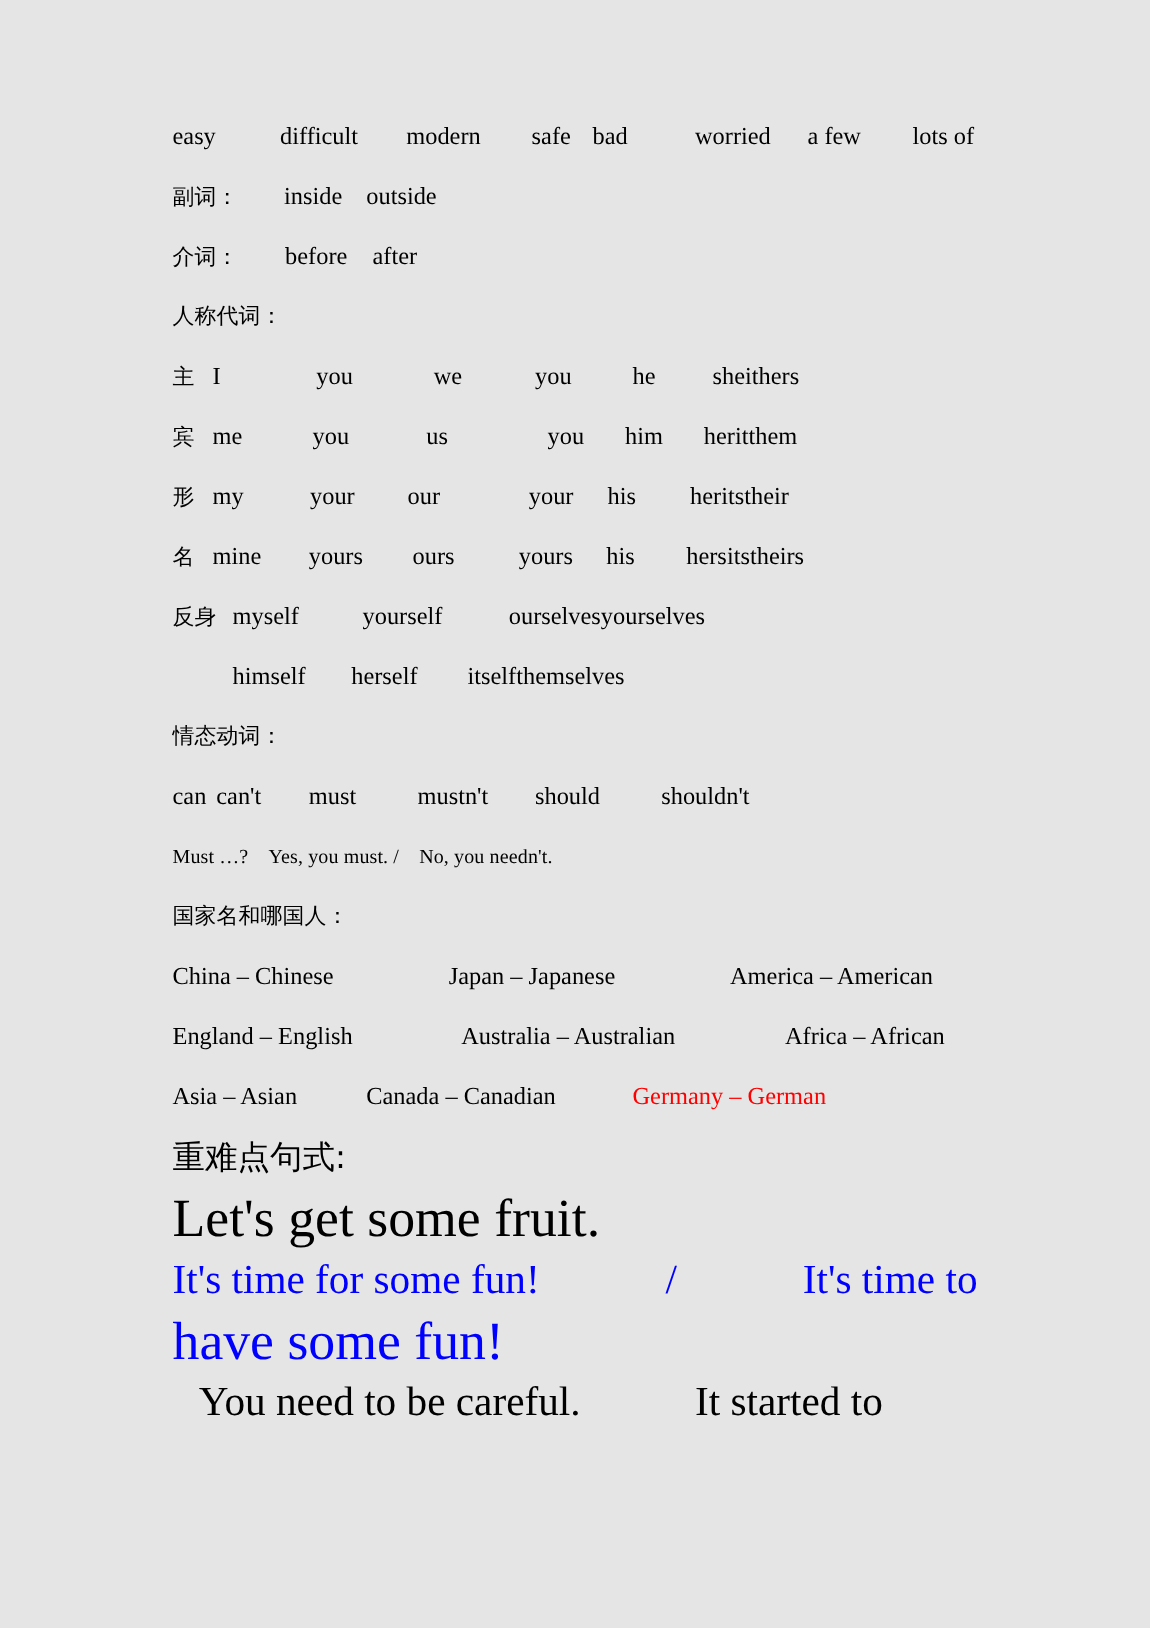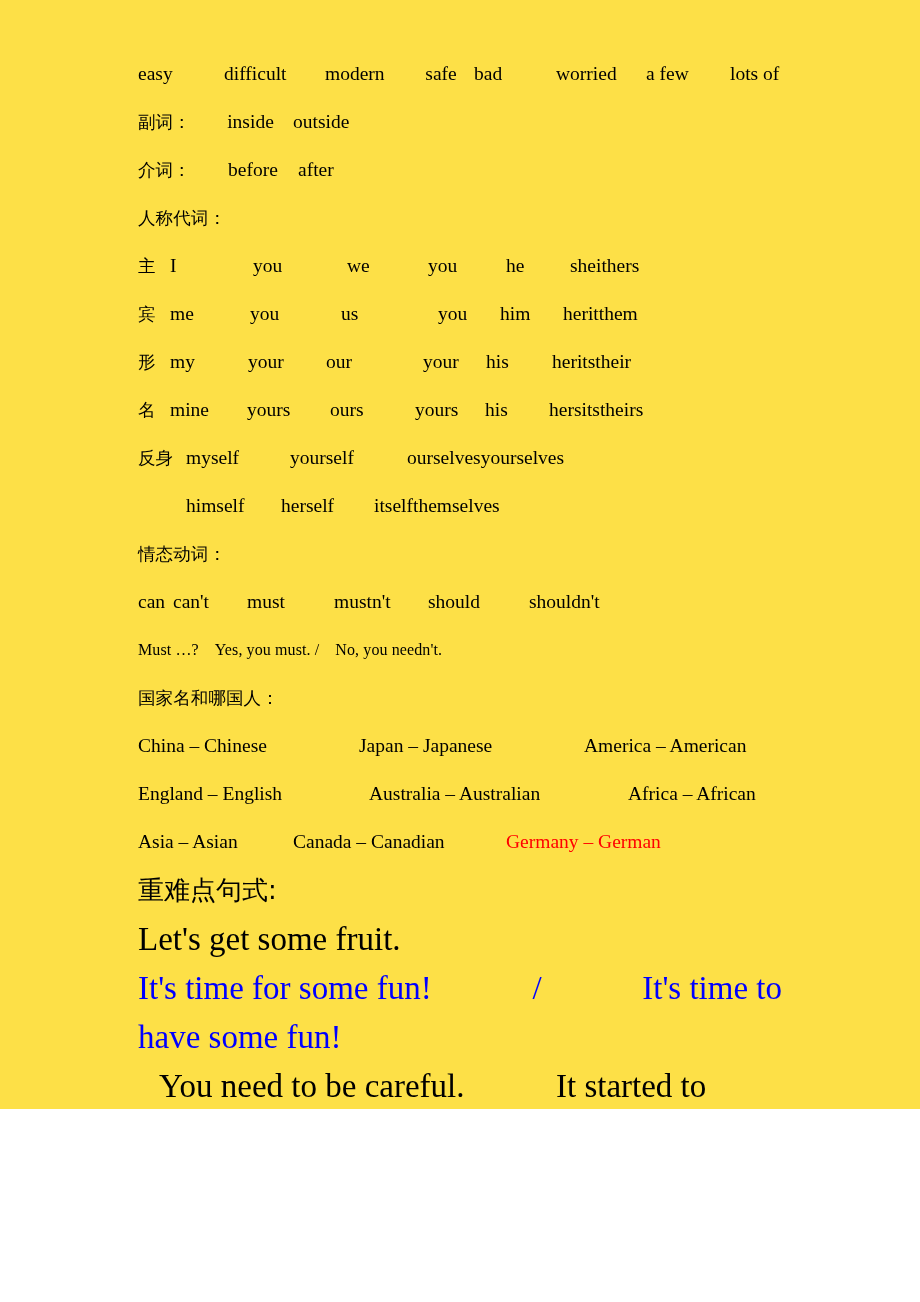--- a/index.html
+++ b/index.html
@@ -10,40 +10,40 @@
   body {
     width: 920px;
     height: 1302px;
     font-family: "Liberation Serif", "DejaVu Serif", serif;
     color: #000000;
     overflow: hidden;
   }
   .page {
     position: relative;
     width: 920px;
-    height: 1109px;
-    background: #fde047;
+    height: 1302px;
+    background: #e5e5e5;
     box-sizing: border-box;
-    padding: 50px 138px 0 138px;
+    padding: 86px 138px 0 138px;
   }
   .body-col {
     width: 644px;
     position: relative;
   }
 
   
   .line {
     font-size: 16px;
     line-height: 48px;
     height: 48px;
     white-space: nowrap;
     letter-spacing: 0.1px;
   }
   .cn {
-    font-family: Liberation Sans, sans-serif;
+    font-family: Liberation Mono, monospace;
     font-size: 17.5px;
   }
   .cnlab {
     font-family: "DejaVu Sans", "Liberation Sans", sans-serif;
     font-size: 17.5px;
   }
 
   
   .wordrow {
     display: flex;
@@ -143,21 +143,21 @@
 
   
   .bighead {
     font-family: "DejaVu Sans", "Liberation Sans", sans-serif;
     font-size: 26px;
     line-height: 49px;
     height: 49px;
     white-space: nowrap;
   }
   .bigline {
-    font-size: 33px;
+    font-size: 43px;
     line-height: 49px;
     height: 49px;
     white-space: nowrap;
   }
   .bigline.blue { color:#0000FF; }
   .just {
     font-size: 33px;
     line-height: 49px;
     height: 49px;
     width: 644px;

